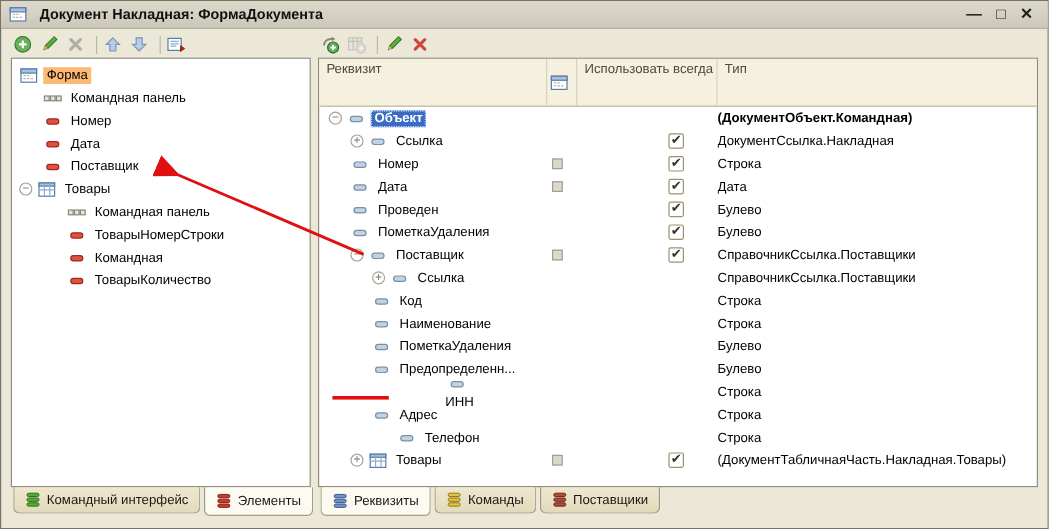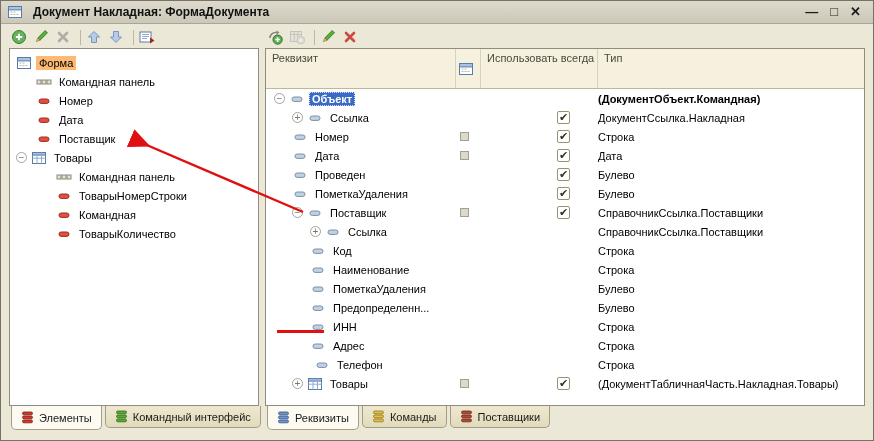--- a/index.html
+++ b/index.html
@@ -218,40 +218,40 @@
             <span class="ic">
               <svg width="16" height="16" viewBox="0 0 16 16">
                 <rect x="3" y="6" width="10" height="4.4" rx="2.2" fill="#e25043" stroke="#a02a1a"></rect>
               </svg>
             </span>
             <span class="tree-label">ТоварыКоличество</span>
           </div>
         </div>
     </div>
     <div class="tabbar" id="tabs-left">
+        <div class="tab">
+          <span style="display: inline-flex;">
+            <svg width="13" height="13" viewBox="0 0 13 13">
+              <rect x="1.5" y="1" width="10" height="2.8" rx="1.4" fill="#56ad34" stroke="#2c6b16" stroke-width="0.8"></rect>
+              <rect x="1.5" y="5" width="10" height="2.8" rx="1.4" fill="#56ad34" stroke="#2c6b16" stroke-width="0.8"></rect>
+              <rect x="1.5" y="9" width="10" height="2.8" rx="1.4" fill="#56ad34" stroke="#2c6b16" stroke-width="0.8"></rect>
+            </svg>
+          </span>
+          <span>Командный интерфейс</span>
+        </div>
         <div class="tab active">
           <span style="display: inline-flex;">
             <svg width="13" height="13" viewBox="0 0 13 13">
               <rect x="1.5" y="1" width="10" height="2.8" rx="1.4" fill="#cf3a2e" stroke="#7c1d12" stroke-width="0.8"></rect>
               <rect x="1.5" y="5" width="10" height="2.8" rx="1.4" fill="#cf3a2e" stroke="#7c1d12" stroke-width="0.8"></rect>
               <rect x="1.5" y="9" width="10" height="2.8" rx="1.4" fill="#cf3a2e" stroke="#7c1d12" stroke-width="0.8"></rect>
             </svg>
           </span>
           <span>Элементы</span>
         </div>
-        <div class="tab">
-          <span style="display: inline-flex;">
-            <svg width="13" height="13" viewBox="0 0 13 13">
-              <rect x="1.5" y="1" width="10" height="2.8" rx="1.4" fill="#56ad34" stroke="#2c6b16" stroke-width="0.8"></rect>
-              <rect x="1.5" y="5" width="10" height="2.8" rx="1.4" fill="#56ad34" stroke="#2c6b16" stroke-width="0.8"></rect>
-              <rect x="1.5" y="9" width="10" height="2.8" rx="1.4" fill="#56ad34" stroke="#2c6b16" stroke-width="0.8"></rect>
-            </svg>
-          </span>
-          <span>Командный интерфейс</span>
-        </div>
       </div>
   </div>
 
   <div class="pane pane-right">
     <div class="toolbar" id="tb-right">
         <span class="tb-btn">
           <span class="ic">
             <svg width="16" height="16" viewBox="0 0 16 16">
               <path d="M3 9 a5.5 5.5 0 0 1 5.5-5.5 h2.5" stroke="#8a877a" fill="none" stroke-width="1.6"></path>
               <path d="M9.5 1.6 l3 1.9 -3 1.9z" fill="#8a877a"></path>
@@ -477,47 +477,47 @@
                   <rect x="3" y="6" width="10" height="4.4" rx="2.2" fill="#c3d2e1" stroke="#7890a8"></rect>
                 </svg>
               </span>
               <span class="row-label">Предопределенн...</span>
             </div>
             <div class="td-icon"></div>
             <div class="td-check"></div>
             <div class="td-type">Булево</div>
           </div>
           <div class="trow">
+            <div class="td-name" style="padding-left: 44px; flex-direction: column;">
+              <span class="ic">
+                <svg width="16" height="16" viewBox="0 0 16 16">
+                  <rect x="3" y="6" width="10" height="4.4" rx="2.2" fill="#c3d2e1" stroke="#7890a8"></rect>
+                </svg>
+              </span>
+              <span class="row-label">ИНН</span>
+            </div>
+            <div class="td-icon"></div>
+            <div class="td-check"></div>
+            <div class="td-type">Строка</div>
+          </div>
+          <div class="trow">
             <div class="td-name" style="padding-left: 44px;">
               <span class="ic">
                 <svg width="16" height="16" viewBox="0 0 16 16">
                   <rect x="3" y="6" width="10" height="4.4" rx="2.2" fill="#c3d2e1" stroke="#7890a8"></rect>
                 </svg>
               </span>
-              <span class="row-label">ИНН</span>
+              <span class="row-label">Адрес</span>
             </div>
             <div class="td-icon"></div>
             <div class="td-check"></div>
             <div class="td-type">Строка</div>
           </div>
           <div class="trow">
-            <div class="td-name" style="padding-left: 44px;">
-              <span class="ic">
-                <svg width="16" height="16" viewBox="0 0 16 16">
-                  <rect x="3" y="6" width="10" height="4.4" rx="2.2" fill="#c3d2e1" stroke="#7890a8"></rect>
-                </svg>
-              </span>
-              <span class="row-label">Адрес</span>
-            </div>
-            <div class="td-icon"></div>
-            <div class="td-check"></div>
-            <div class="td-type">Строка</div>
-          </div>
-          <div class="trow">
-            <div class="td-name" style="padding-left: 48px;">
+            <div class="td-name" style="padding-left: 65px;">
               <span class="ic">
                 <svg width="16" height="16" viewBox="0 0 16 16">
                   <rect x="3" y="6" width="10" height="4.4" rx="2.2" fill="#c3d2e1" stroke="#7890a8"></rect>
                 </svg>
               </span>
               <span class="row-label">Телефон</span>
             </div>
             <div class="td-icon"></div>
             <div class="td-check"></div>
             <div class="td-type">Строка</div>

